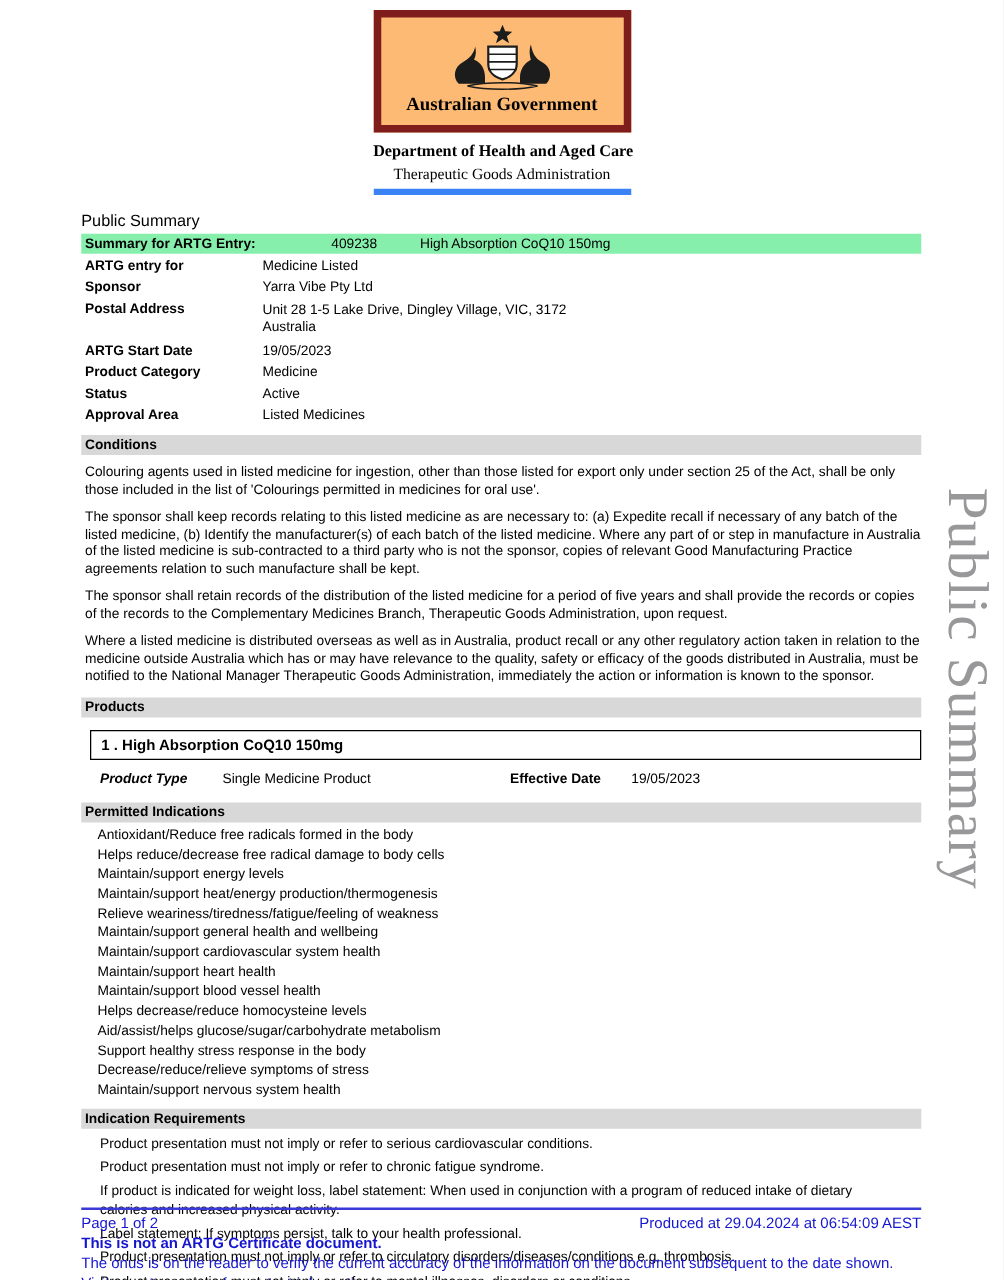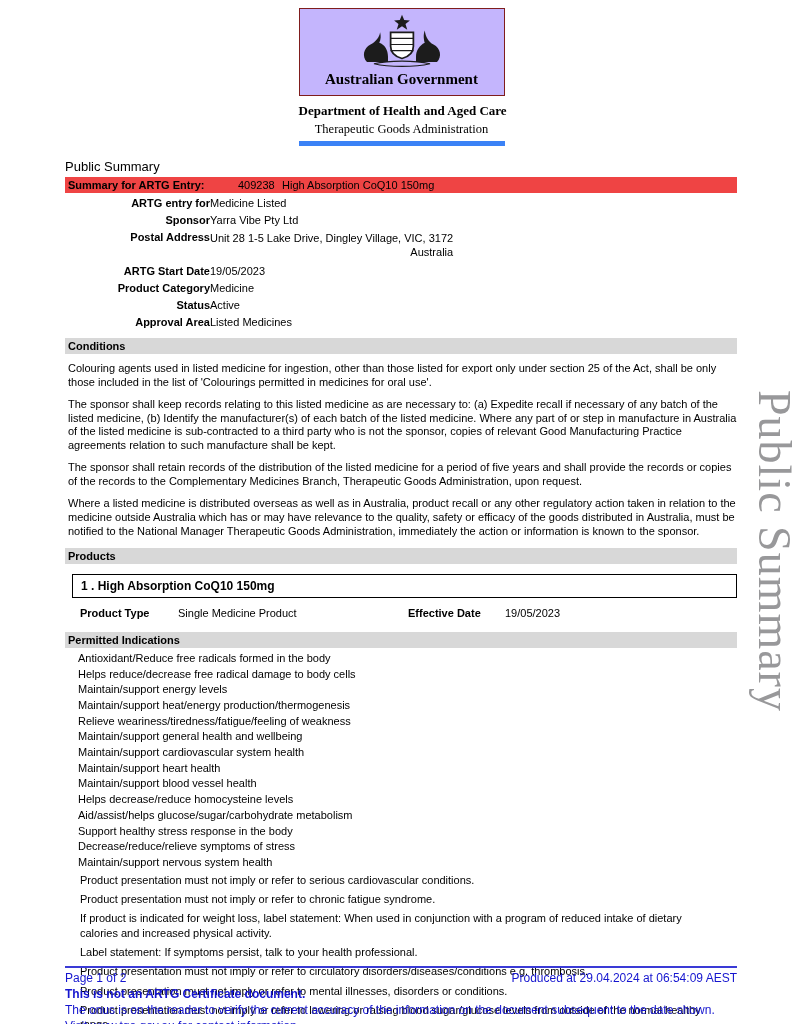--- a/index.html
+++ b/index.html
@@ -15,44 +15,44 @@
     writing-mode:vertical-rl;
     font-family:"Liberation Serif", serif;
     font-size:46px; color:#98989a; letter-spacing:1px;
     user-select:none;
   }
   
   .doc-header {
     width:206px; margin:8px auto 0; text-align:center;
     font-family:"Liberation Serif", serif;
   }
-  .crest-box { border:1px solid #7f1d1d; padding:4px 6px 7px; background:#c4b5fd; }
+  .crest-box { border:6px solid #7f1d1d; padding:4px 6px 7px; background:#fdba74; }
   .crest-box svg { display:block; margin:0 auto; }
   .gov-name { font-weight:bold; font-size:15px; margin-top:2px; white-space:nowrap; }
   .dept-name { font-weight:bold; font-size:13px; margin-top:7px; white-space:nowrap; }
   .agency-name { font-size:12.5px; margin-top:3px; padding-bottom:4px; border-bottom:5px solid #3b82f6; white-space:nowrap; }
   
   .page-title { font-size:13px; font-weight:normal; margin:13px 0 3px 65px; }
   
   .content { margin:0 66px 0 65px; font-size:11px; }
   
-  .sum-header { display:flex; background:#ef4444; padding:2px 3px; }
+  .sum-header { display:flex; background:#86efac; padding:2px 3px;gap:27px; }
   .sum-header .sh-label { font-weight:bold; width:170px; flex-shrink:0; }
   .sum-header .sh-num  { width:44px; flex-shrink:0; }
-  .sum-row { display:flex; padding:4px 3px 1px;text-align:right; }
+  .sum-row { display:flex; padding:4px 3px 1px; }
   .sum-row .r-label { font-weight:bold; width:142px; flex-shrink:0; }
   .preline { white-space:pre-line; line-height:1.3; }
   
   .section-bar { background:#d8d8d8; font-weight:bold; padding:2px 3px; margin-top:9px; }
   
   .cond-para { margin:8px 0 0 3px; line-height:1.27; }
   
   .product-box { border:1.5px solid #000; margin:10px 0 0 7px; padding:4px 8px; font-weight:bold; font-size:12px; }
   .ptype-row { display:flex; margin:9px 0 0 15px; padding-bottom:4px; }
-  .pt-label { font-weight:bold; width:98px; flex-shrink:0; }
+  .pt-label { font-weight:bold; width:98px; flex-shrink:0;font-style:italic; }
   .pt-value { width:230px; flex-shrink:0; }
   .ed-label { font-weight:bold; width:97px; flex-shrink:0; }
   
   .pi-item { margin:3.7px 0 0 13px; }
   
   .req-item { margin:5px 0 0 15px; line-height:1.3; max-width:640px; }
   
   .footer {
     position:absolute; left:65px; right:66px; top:966px;
     color:#1515cf; font-size:12px;
@@ -149,20 +149,21 @@
     <div class="pi-item">Maintain/support general health and wellbeing</div>
     <div class="pi-item">Maintain/support cardiovascular system health</div>
     <div class="pi-item">Maintain/support heart health</div>
     <div class="pi-item">Maintain/support blood vessel health</div>
     <div class="pi-item">Helps decrease/reduce homocysteine levels</div>
     <div class="pi-item">Aid/assist/helps glucose/sugar/carbohydrate metabolism</div>
     <div class="pi-item">Support healthy stress response in the body</div>
     <div class="pi-item">Decrease/reduce/relieve symptoms of stress</div>
     <div class="pi-item">Maintain/support nervous system health</div>
 
+    <div class="section-bar">Indication Requirements</div>
     <div class="req-item">Product presentation must not imply or refer to serious cardiovascular conditions.</div>
     <div class="req-item">Product presentation must not imply or refer to chronic fatigue syndrome.</div>
     <div class="req-item">If product is indicated for weight loss, label statement: When used in conjunction with a program of reduced intake of dietary calories and increased physical activity.</div>
     <div class="req-item">Label statement: If symptoms persist, talk to your health professional.</div>
     <div class="req-item">Product presentation must not imply or refer to circulatory disorders/diseases/conditions e.g. thrombosis.</div>
     <div class="req-item">Product presentation must not imply or refer to mental illnesses, disorders or conditions.</div>
     <div class="req-item">Product presentation must not imply or refer to lowering or raising blood sugar/glucose levels from outside of the normal healthy range.</div>
 
   </div>
 

